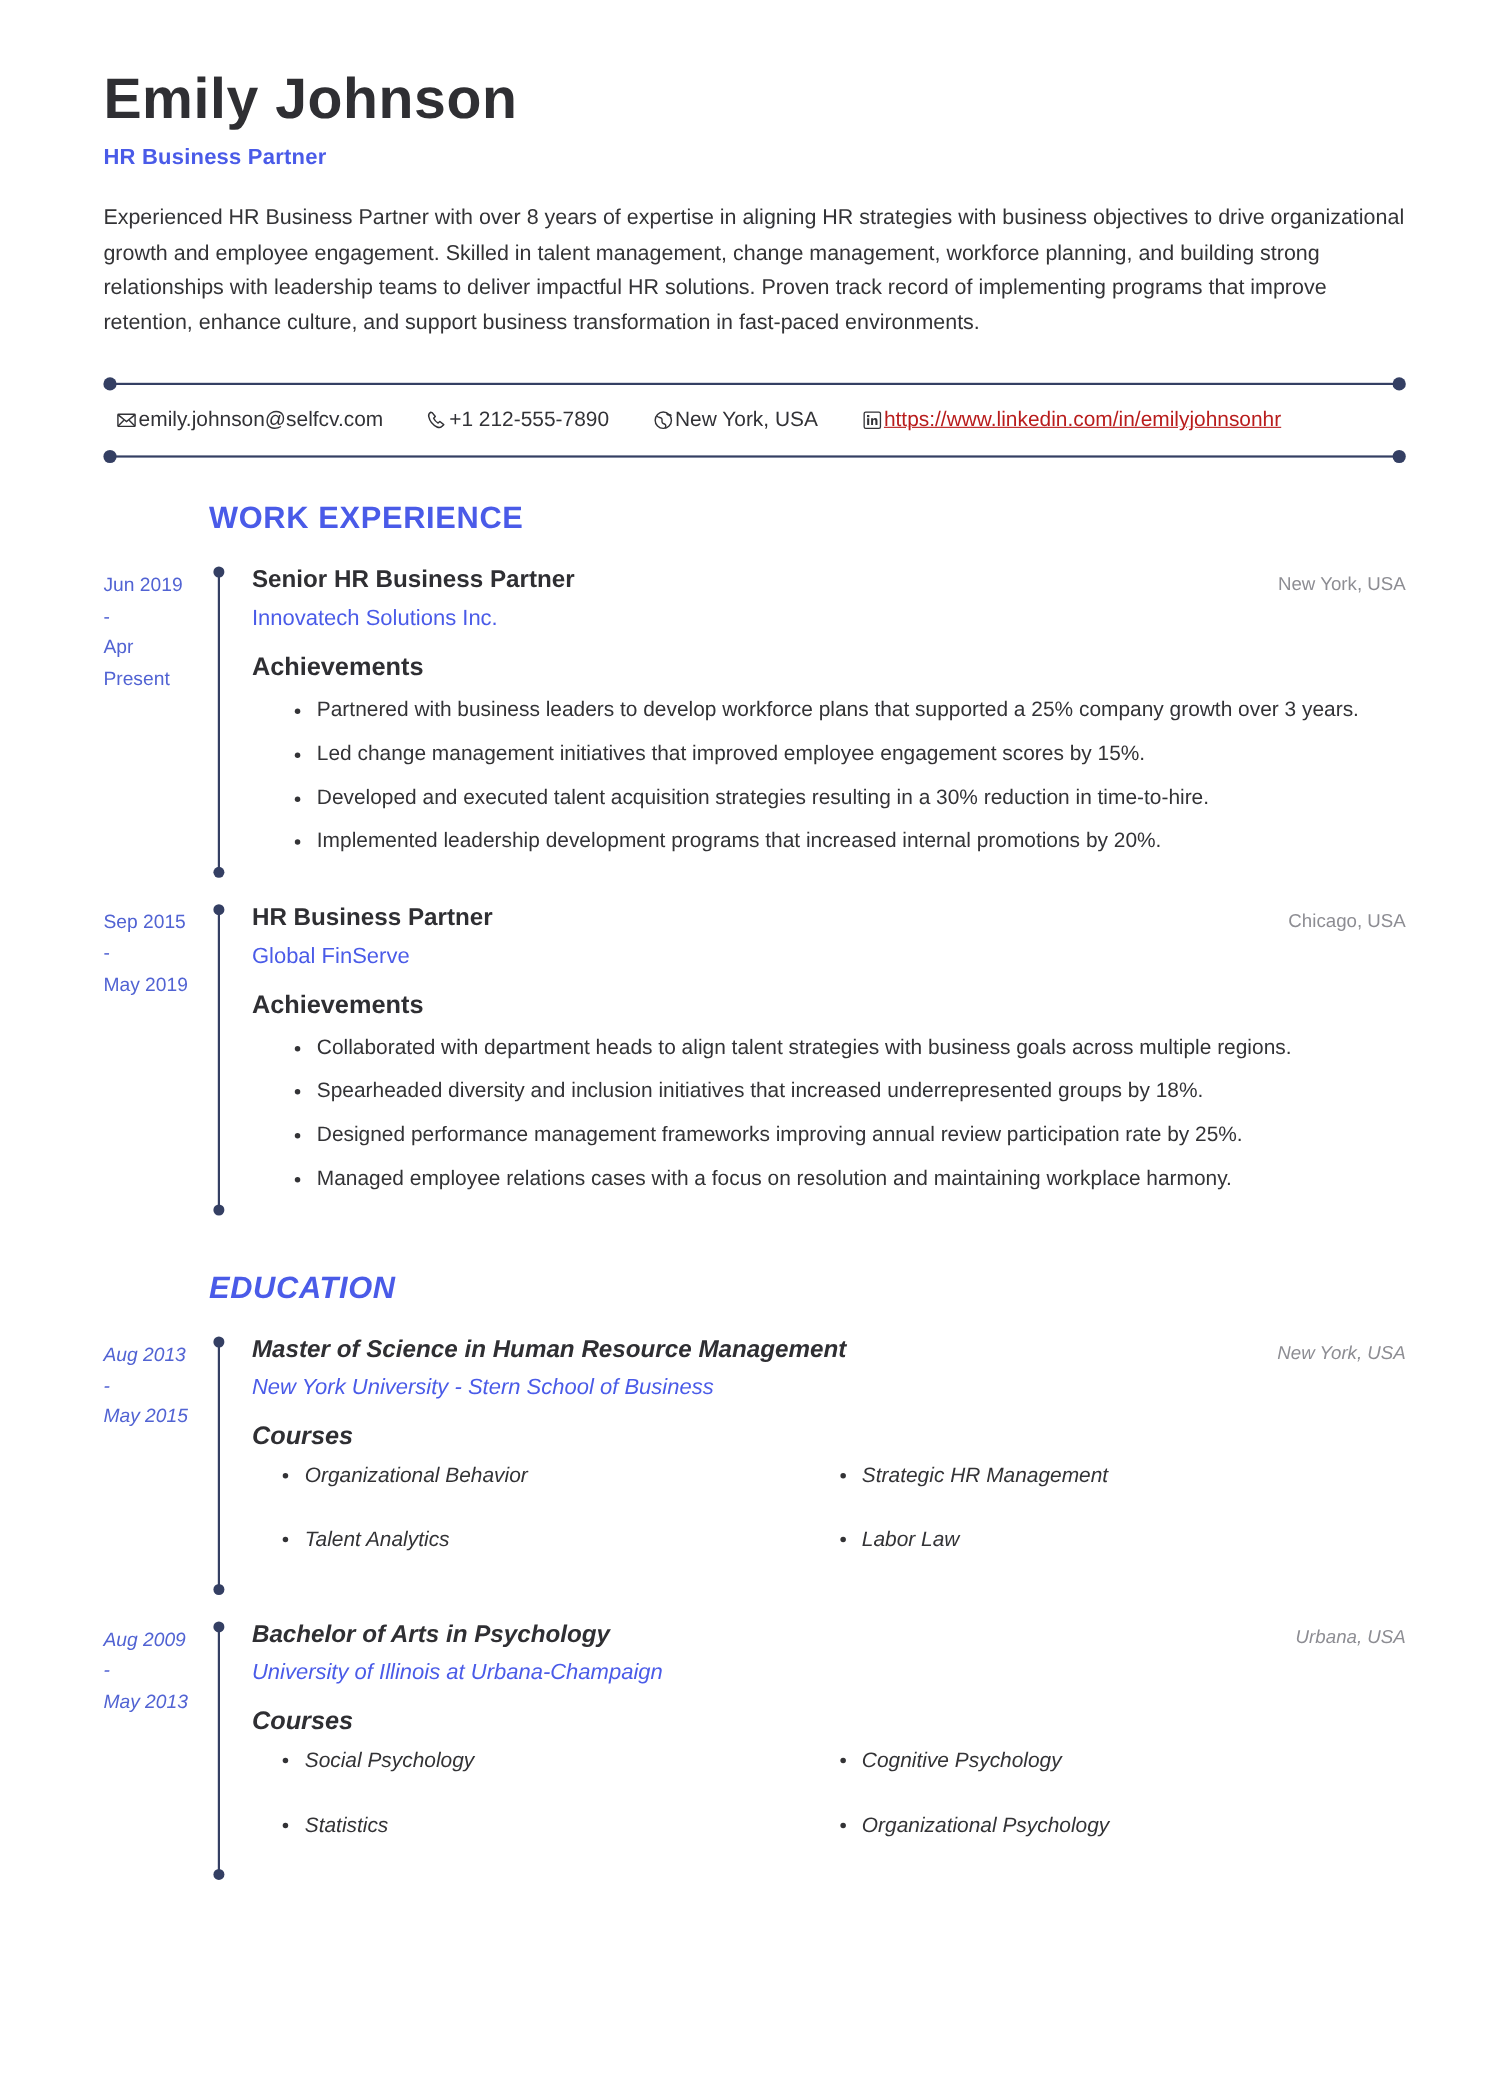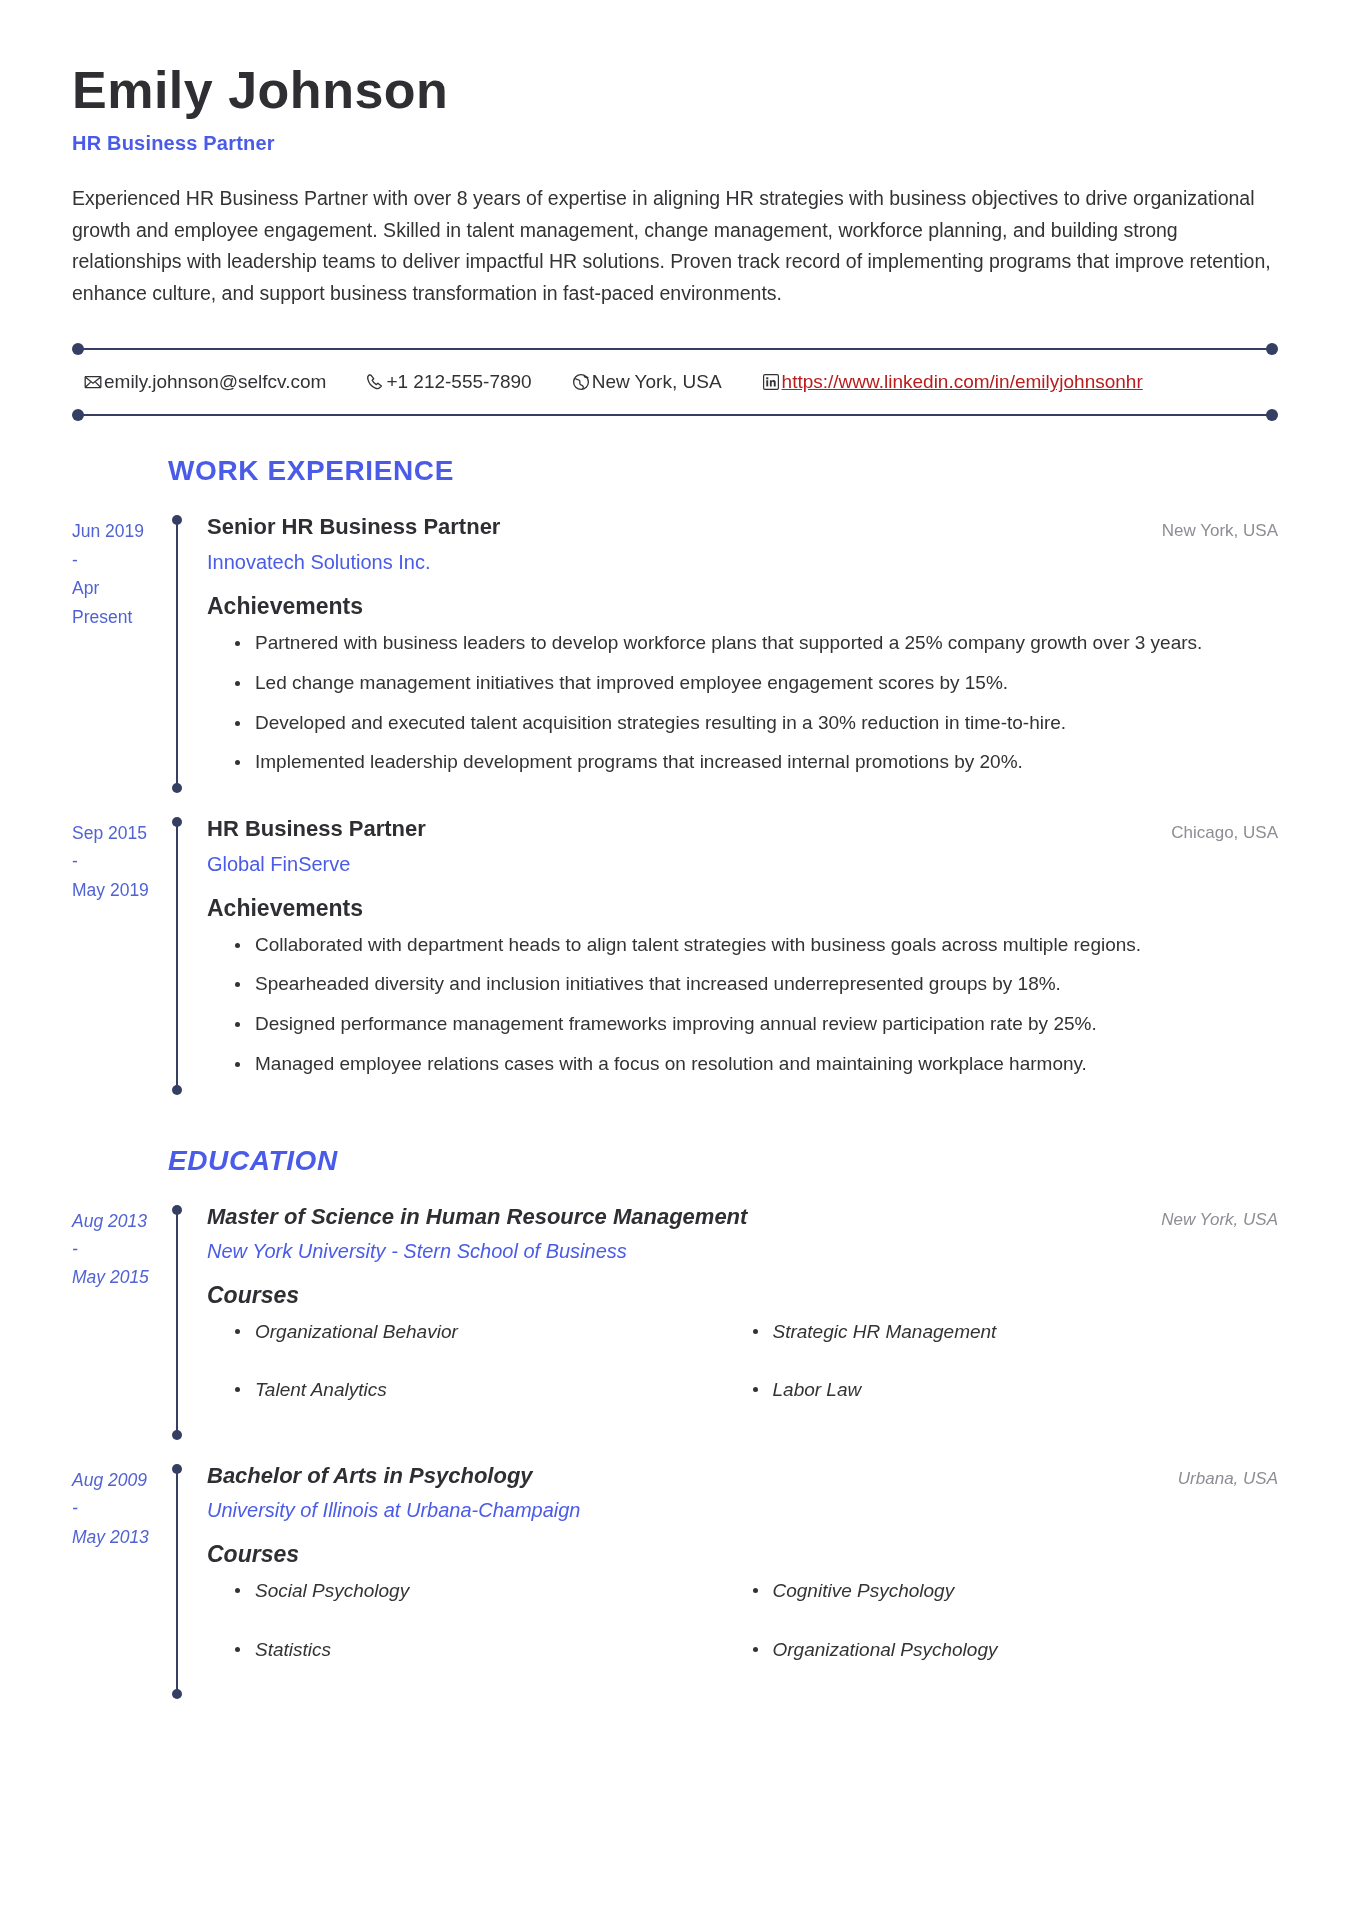--- a/index.html
+++ b/index.html
@@ -12,21 +12,21 @@
     width: 1350px;
     height: 1907px;
     font-family: "Liberation Sans", sans-serif;
     color: #2e2e2e;
     overflow: hidden;
   }
 
   .page {
     width: 1350px;
     height: 1907px;
-    padding: 62px 72px 0 72px;
+    padding: 62px 72px 0 94px;
     position: relative;
   }
 
   
   .name {
     font-size: 52px;
     font-weight: 700;
     letter-spacing: 0.5px;
     color: #2f2f33;
     line-height: 1.08;
@@ -193,21 +193,21 @@
     line-height: 1.3;
   }
   .sub-label {
     font-size: 23px;
     font-weight: 700;
     color: #2f2f33;
     margin: 18px 0 8px 0;
   }
 
   ul.bullets {
-    margin: 0;
+    margin: 11px;
     padding: 0 0 0 46px;
     list-style: none;
   }
   ul.bullets li {
     position: relative;
     font-size: 19px;
     line-height: 1.62;
     color: #333336;
     margin-bottom: 9px;
     padding-left: 2px;

